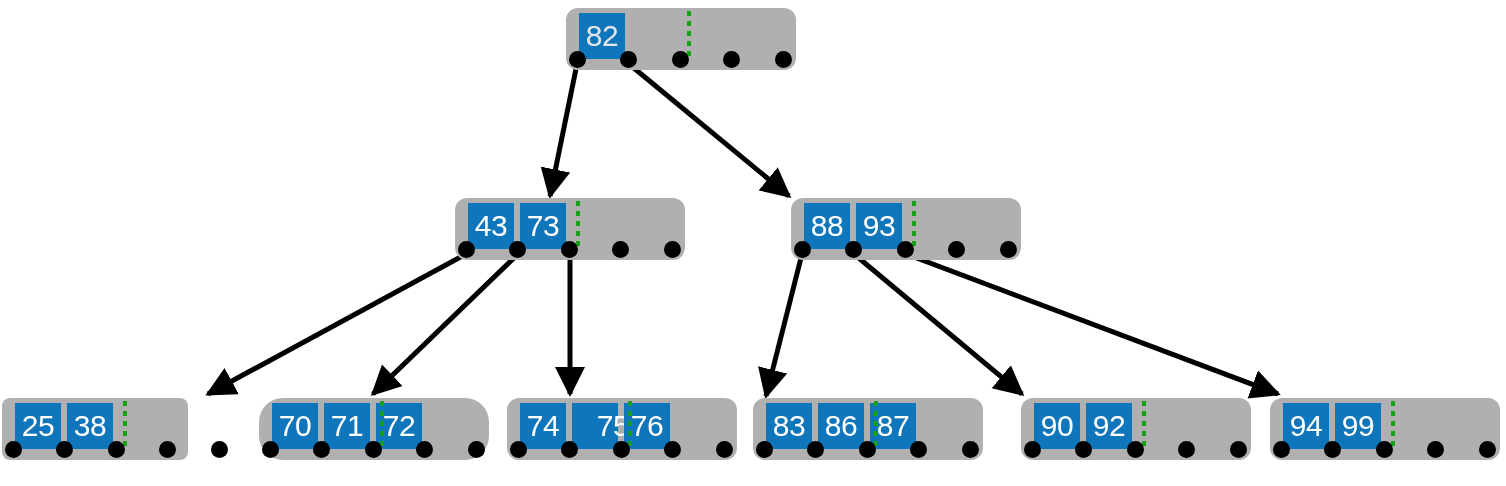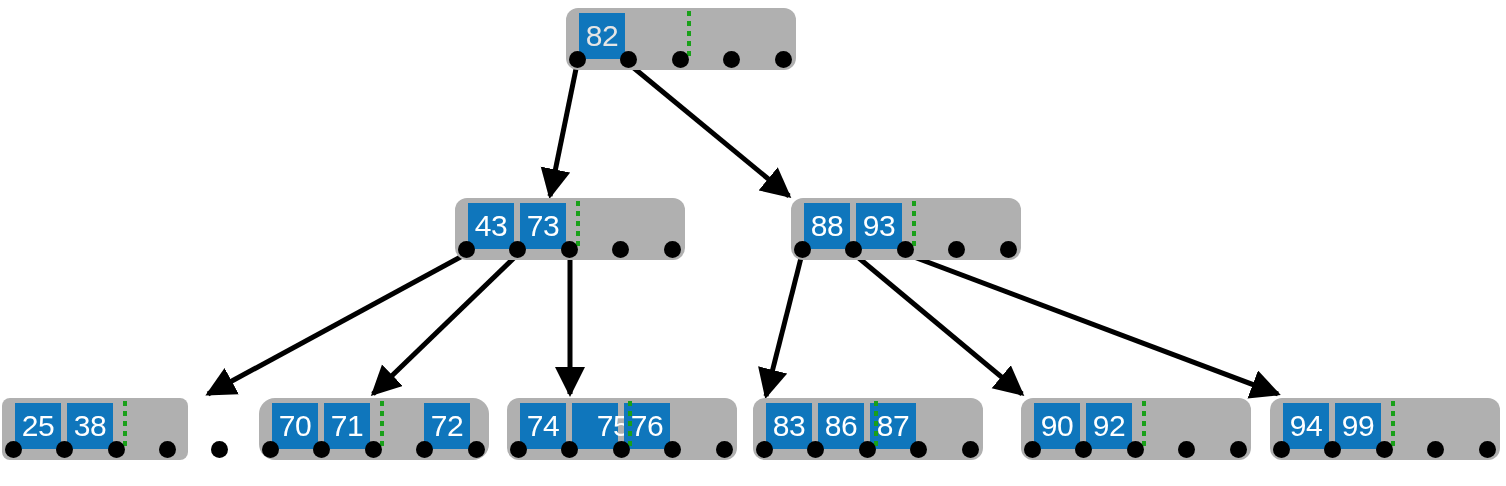--- a/index.html
+++ b/index.html
@@ -109,24 +109,24 @@
       <div class="btree-node" style="left: 2px; top: 398px; width: 186px; height: 62px; background: rgb(176, 176, 176); border-radius: 8px; padding-left: 36px;">
         <div class="node-key" style="left: 13px; top: 5px; width: 46px; height: 46px; background: rgb(15, 118, 188); color: rgb(255, 255, 255);">25</div>
         <div class="node-key" style="left: 65px; top: 5px; width: 46px; height: 46px; background: rgb(15, 118, 188); color: rgb(255, 255, 255); text-align: right;">38</div>
         <div class="node-divider" style="left: 120.5px; top: 3px; height: 48px;"></div>
         <div class="node-dot" style="left: 2.5px; top: 42.5px; background: rgb(0, 0, 0);"></div>
         <div class="node-dot" style="left: 54px; top: 42.5px; background: rgb(0, 0, 0);"></div>
         <div class="node-dot" style="left: 105.5px; top: 42.5px; background: rgb(0, 0, 0);"></div>
         <div class="node-dot" style="left: 157px; top: 42.5px; background: rgb(0, 0, 0);"></div>
         <div class="node-dot" style="left: 208.5px; top: 42.5px; background: rgb(0, 0, 0);"></div>
       </div>
-      <div class="btree-node" style="left: 259px; top: 398px; width: 230px; height: 62px; background: rgb(176, 176, 176); border-radius: 16px;">
+      <div class="btree-node" style="left: 259px; top: 398px; width: 230px; height: 62px; background: rgb(176, 176, 176); border-radius: 24px;">
         <div class="node-key" style="left: 13px; top: 5px; width: 46px; height: 46px; background: rgb(15, 118, 188); color: rgb(255, 255, 255);">70</div>
         <div class="node-key" style="left: 65px; top: 5px; width: 46px; height: 46px; background: rgb(15, 118, 188); color: rgb(255, 255, 255);">71</div>
-        <div class="node-key" style="left: 117px; top: 5px; width: 46px; height: 46px; background: rgb(15, 118, 188); color: rgb(255, 255, 255); margin-left: 48px;">72</div>
+        <div class="node-key" style="left: 117px; top: 5px; width: 46px; height: 46px; background: rgb(15, 118, 188); color: rgb(255, 255, 255);">72</div>
         <div class="node-divider" style="left: 120.5px; top: 3px; height: 48px;"></div>
         <div class="node-dot" style="left: 2.5px; top: 42.5px; background: rgb(0, 0, 0);"></div>
         <div class="node-dot" style="left: 54px; top: 42.5px; background: rgb(0, 0, 0);"></div>
         <div class="node-dot" style="left: 105.5px; top: 42.5px; background: rgb(0, 0, 0);"></div>
         <div class="node-dot" style="left: 157px; top: 42.5px; background: rgb(0, 0, 0);"></div>
         <div class="node-dot" style="left: 208.5px; top: 42.5px; background: rgb(0, 0, 0);"></div>
       </div>
       <div class="btree-node" style="left: 507px; top: 398px; width: 230px; height: 62px; background: rgb(176, 176, 176); border-radius: 12px;">
         <div class="node-key" style="left: 13px; top: 5px; width: 46px; height: 46px; background: rgb(15, 118, 188); color: rgb(255, 255, 255);">74</div>
         <div class="node-key" style="left: 65px; top: 5px; width: 46px; height: 46px; background: rgb(15, 118, 188); color: rgb(255, 255, 255); padding-left: 36px;">75</div>

